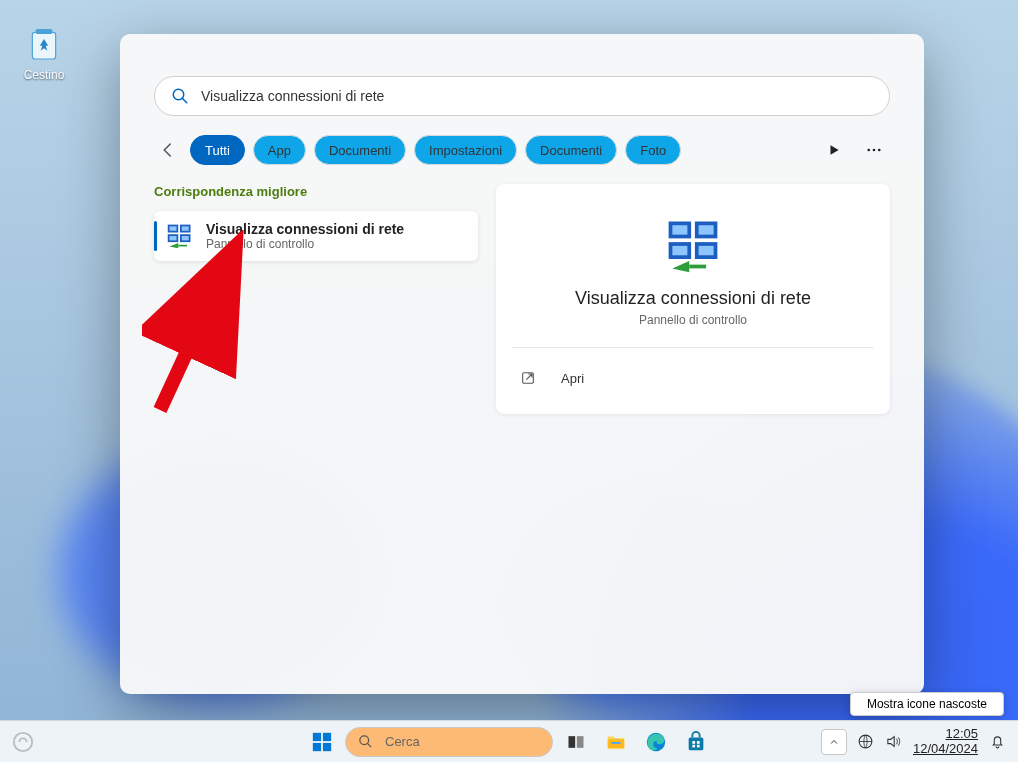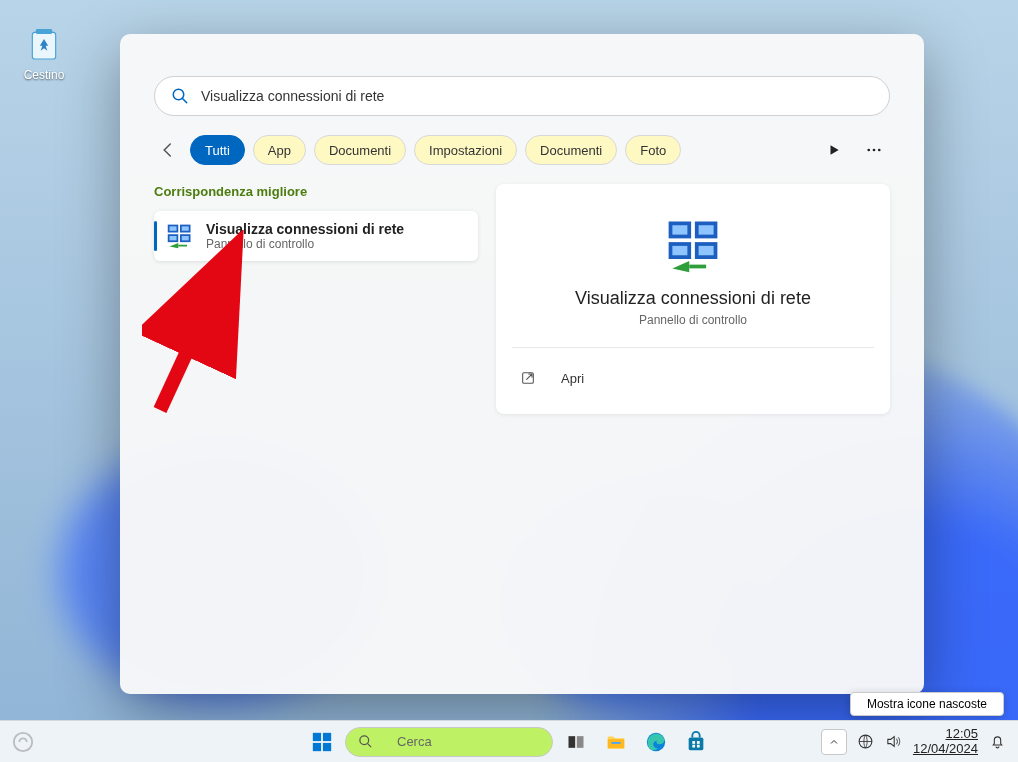--- a/index.html
+++ b/index.html
@@ -17,21 +17,21 @@
   .di .ico { width:40px; height:40px; margin:0 auto 4px; }
 
   
   .panel { position:absolute; top:34px; left:120px; width:804px; height:660px; background:rgba(248,248,248,.97); border-radius:10px; box-shadow:0 18px 60px rgba(0,0,0,.35); padding:42px 34px; }
   .search-box { display:flex; align-items:center; gap:12px; width:100%; height:40px; background:#fff; border:1px solid #d0d0d0; border-radius:20px; padding:0 16px; }
   .search-box svg { width:18px; height:18px; }
   .search-box input { flex:1; border:none; outline:none; font-size:14px; color:#333; background:transparent; }
 
   .filter-row { display:flex; align-items:center; gap:8px; margin-top:18px; }
   .back { width:28px; height:28px; display:flex; align-items:center; justify-content:center; cursor:pointer; }
-  .chip { height:30px; padding:0 14px; border:1px solid #d8d8d8; border-radius:15px; background:#fef9c3; font-size:13px; color:#333; display:flex; align-items:center; cursor:pointer; }
+  .chip { height:30px; padding:0 14px; border:1px solid #d8d8d8; border-radius:15px; background:#0ea5e9; font-size:13px; color:#333; display:flex; align-items:center; cursor:pointer; }
   .chip.active { background:#0067c0; border-color:#0067c0; color:#fff; }
   .filter-spacer { flex:1; }
   .play, .dots { width:32px; height:32px; display:flex; align-items:center; justify-content:center; cursor:pointer; }
 
   .body-cols { display:flex; gap:18px; margin-top:18px; }
   .col-l { width:324px; }
   .col-r { flex:1; background:#fff; border-radius:8px; box-shadow:0 1px 4px rgba(0,0,0,.08); padding:20px; }
 
   .section-label { font-size:13px; font-weight:600; color:#4d7c0f; margin-bottom:12px; }
   .result-card { display:flex; align-items:center; gap:12px; background:#fff; border-radius:6px; padding:10px 12px; box-shadow:0 1px 4px rgba(0,0,0,.1); position:relative; cursor:pointer; }
@@ -50,21 +50,21 @@
 
   .arrow { position:absolute; top:230px; left:142px; pointer-events:none; }
 
   .tooltip { position:absolute; right:14px; bottom:46px; background:#fff; border:1px solid #ccc; border-radius:4px; padding:4px 16px; font-size:12px; box-shadow:0 2px 8px rgba(0,0,0,.2); }
 
   
   .taskbar { position:absolute; bottom:0; left:0; right:0; height:42px; background:#eef3f7; border-top:1px solid #d0d8e0; display:flex; align-items:center; padding:0 12px; }
   .chat-icon { width:22px; height:22px; opacity:.5; margin-right:8px; }
   .tb-center { display:flex; align-items:center; gap:6px; position:absolute; left:50%; transform:translateX(-50%); }
   .tb-btn { width:34px; height:34px; display:flex; align-items:center; justify-content:center; cursor:pointer; border-radius:4px; }
-  .tb-search { display:flex; align-items:center; gap:24px; width:208px; height:30px; background:#bef264; border:1px solid #c8c8c8; border-radius:16px; padding:0 12px; font-size:13px; color:#666; cursor:text; }
+  .tb-search { display:flex; align-items:center; gap:12px; width:208px; height:30px; background:#fdba74; border:1px solid #c8c8c8; border-radius:16px; padding:0 12px; font-size:13px; color:#666; cursor:text; }
   .tray { margin-left:auto; display:flex; align-items:center; gap:10px; font-size:12px; color:#222; }
   .tray .clock { text-align:right; line-height:1.15; font-size:13px;text-decoration:underline; }
   .tray .ti { width:18px; height:18px; cursor:pointer; display:flex; align-items:center; justify-content:center; }
   .tray .chev { width:26px; height:26px; border:1px solid #c8c8c8; border-radius:4px; background:#fff; display:flex; align-items:center; justify-content:center; }
 </style>
 </head>
 <body>
 
 <div class="wallpaper">
   <div class="bloom3"></div>

